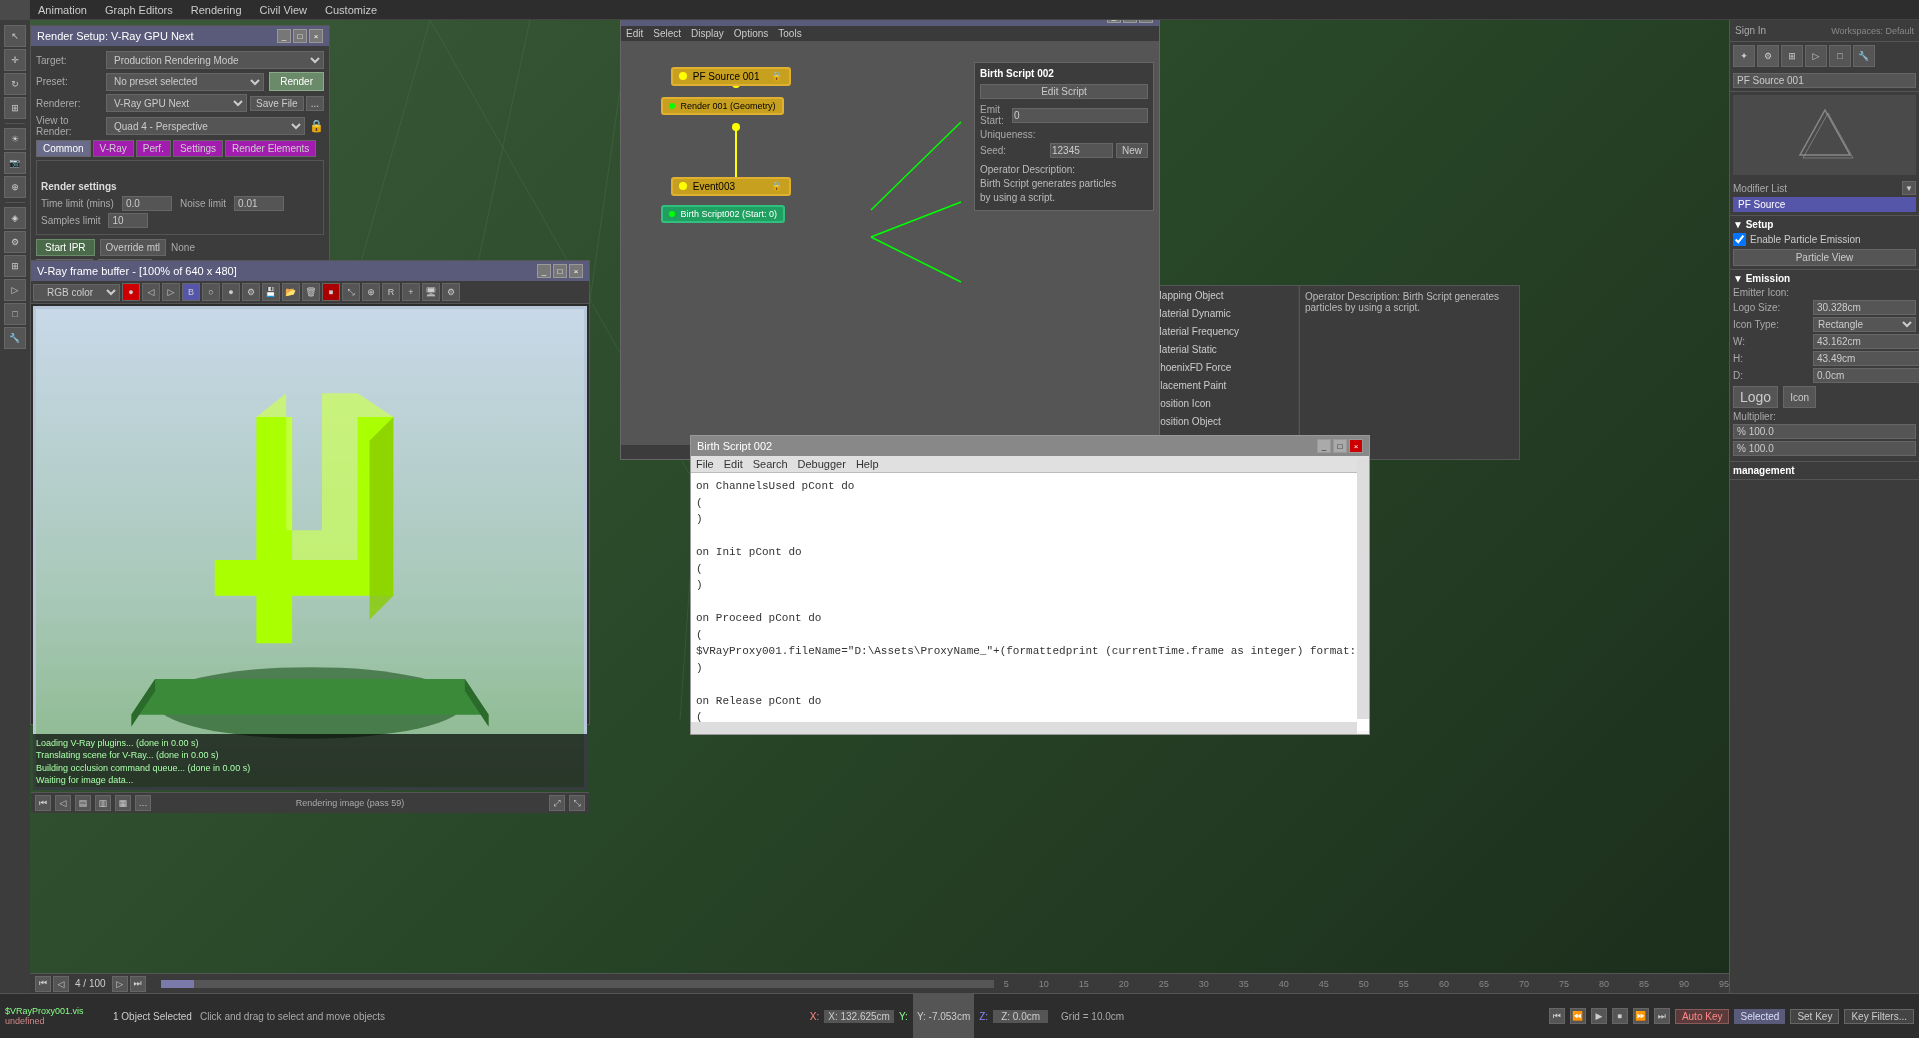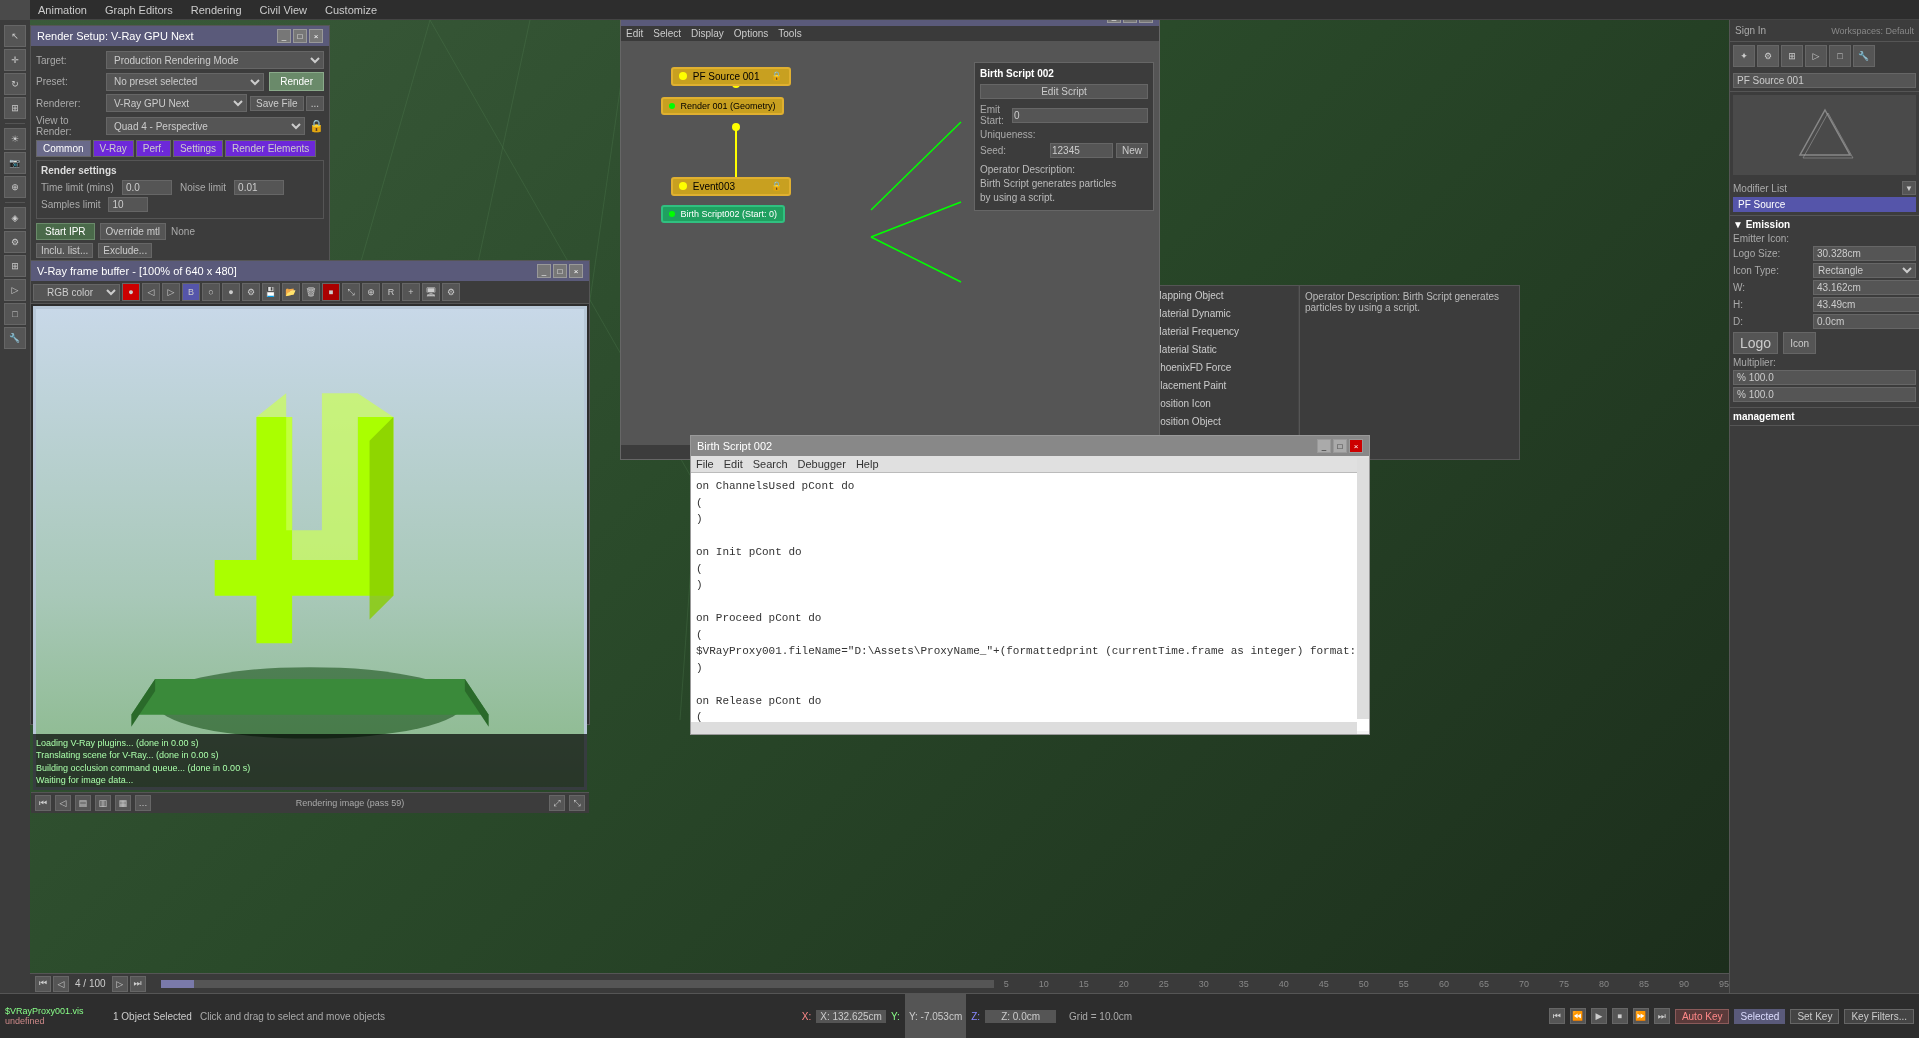--- a/index.html
+++ b/index.html
@@ -158,39 +158,40 @@
       cursor: pointer;
       font-size: 10px;
       margin-left: 5px;
     }
     .tabs-row {
       display: flex;
       gap: 2px;
       margin: 3px 0;
     }
     .tab-btn {
-      background: #6d28d9;
+      background: #a21caf;
       border: 1px solid #666;
       color: #ccc;
       padding: 2px 6px;
       font-size: 10px;
       cursor: pointer;
     }
     .tab-btn.active { background: #6a6a8a; color: #fff; }
 
     .settings-section {
       border: 1px solid #555;
       padding: 4px;
       margin-top: 3px;
     }
     .settings-title {
       font-size: 10px;
       color: #ddd;
       margin-bottom: 4px;
       font-weight: bold;
+      margin-top: 16px;
     }
     .inline-fields {
       display: flex;
       gap: 8px;
       align-items: center;
       margin-bottom: 2px;
     }
     .inline-label { color: #aaa; font-size: 10px; }
     .inline-input {
       width: 50px;
@@ -666,20 +667,28 @@
   </div>
 
   <div class="rp-section">
     <div class="rp-field">
       <span style="color:#aaa;font-size:10px;">Modifier List</span>
       <div style="width:14px;height:14px;background:#555;border:1px solid #666;margin-left:auto;display:flex;align-items:center;justify-content:center;font-size:8px;color:#ccc;">▼</div>
     </div>
     <div class="modifier-item">PF Source</div>
   </div>
 
+  <div class="rp-section">
+    <div style="color:#fff;font-size:10px;font-weight:bold;margin-bottom:3px;">▼ <span>Setup</span></div>
+    <div style="display:flex;align-items:center;margin-bottom:3px;">
+      <input type="checkbox" checked="" style="margin-right: 4px;">
+      <span style="font-size:10px;color:#ccc;">Enable Particle Emission</span>
+    </div>
+    <button style="background:#555;border:1px solid #666;color:#ccc;font-size:10px;padding:2px 8px;cursor:pointer;width:100%;">Particle View</button>
+  </div>
 
   <div class="rp-section">
     <div style="color:#fff;font-size:10px;font-weight:bold;margin-bottom:3px;">▼ <span>Emission</span></div>
     <div class="rp-field">
       <span class="rp-label">Emitter Icon:</span>
     </div>
     <div class="rp-field">
       <span class="rp-label">Logo Size:</span>
       <input class="rp-input" style="width: 70px;" value="30.328cm">
     </div>
@@ -1215,21 +1224,21 @@
     <span style="font-size:9px;color:#cc8888;">undefined</span>
   </div>
   <div style="font-size:10px;color:#ccc;padding:0 8px;">1 Object Selected</div>
   <div style="font-size:10px;color:#aaa;">Click and drag to select and move objects</div>
   <div class="status-coords">
     <span style="color:#f88;">X:</span>
     <span style="color:#ccc;background:#555;padding:1px 4px;">X: 132.625cm</span>
     <span style="color:#8f8;">Y:</span>
     <span style="color:#ccc;background:#555;padding:18px 4px;">Y: -7.053cm</span>
     <span style="color:#88f;">Z:</span>
-    <span style="color:#ccc;background:#555;padding:1px 16px;">Z: 0.0cm</span>
+    <span style="color:#ccc;background:#555;padding:1px 8px;">Z: 0.0cm</span>
     <span style="color:#aaa;margin-left:8px;">Grid = 10.0cm</span>
   </div>
   <div class="status-right">
     <div class="tl-btn">⏮</div>
     <div class="tl-btn">⏪</div>
     <div class="tl-btn">▶</div>
     <div class="tl-btn">⏹</div>
     <div class="tl-btn">⏩</div>
     <div class="tl-btn">⏭</div>
     <button style="background:#5a3a3a;border:1px solid #8a5a5a;color:#f88;font-size:10px;padding:1px 6px;cursor:pointer;">Auto Key</button>

